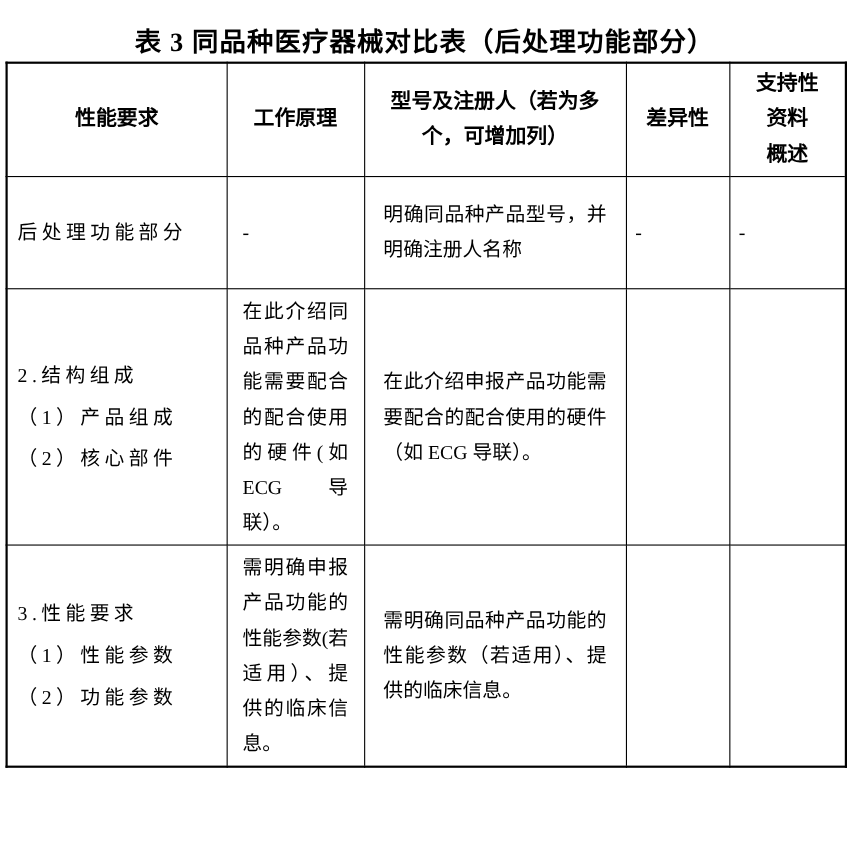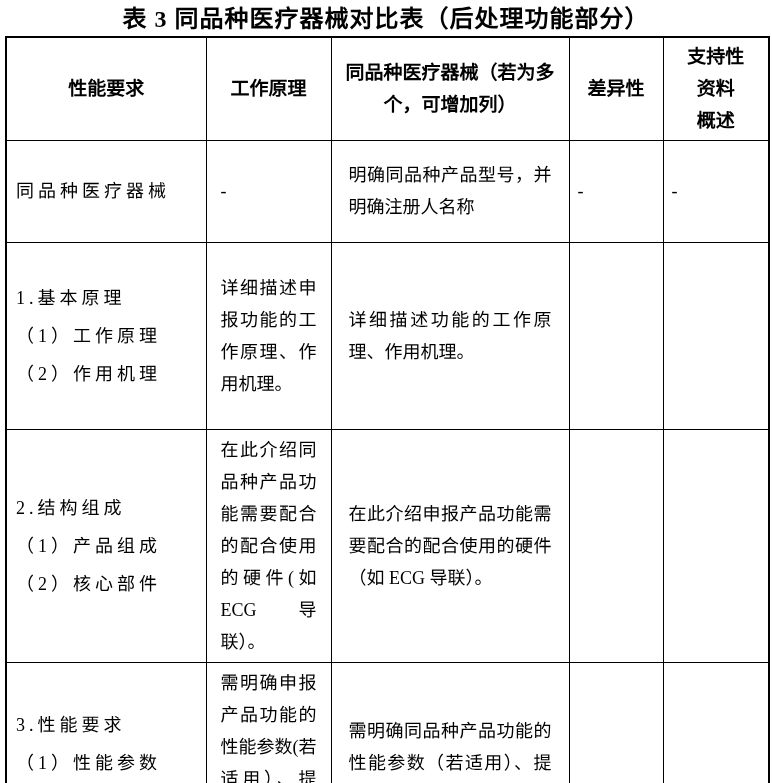--- a/index.html
+++ b/index.html
@@ -13,20 +13,21 @@
   .doc-title {
     width: 772px;
     height: 36px;
     padding-top: 5px;
     text-align: center;
     font-size: 24px;
     font-weight: bold;
     letter-spacing: 1px;
     line-height: 28px;
     white-space: nowrap;
+    margin-top: 20px;
   }
   table.comparison-table {
     table-layout: fixed;
     border-collapse: collapse;
     width: 763px;
     margin-left: 5px;
     border: 2px solid #000;
   }
   col.c1 { width: 200px; }
   col.c2 { width: 125px; }
@@ -87,44 +88,35 @@
     <col class="c1">
       <col class="c2">
       <col class="c3">
       <col class="c4">
       <col class="c5">
   </colgroup>
   <thead>
     <tr class="r-head">
       <th>性能要求</th>
       <th>工作原理</th>
-      <th>同品种医疗器械（若为多
+      <th>型号及注册人（若为多
 个，可增加列）</th>
       <th>差异性</th>
       <th>支持性
 资料
 概述</th>
     </tr>
   </thead>
   <tbody>
     <tr class="r1">
-      <td class="cell-item">同品种医疗器械</td>
+      <td class="cell-item">后处理功能部分</td>
       <td class="cell-declared">-</td>
       <td class="cell-similar">明确同品种产品型号，并明确注册人名称</td>
       <td class="cell-difference">-</td>
       <td class="cell-support">-</td>
-    </tr>
-    <tr class="r2">
-      <td class="cell-item">1.基本原理
-（1）工作原理
-（2）作用机理</td>
-      <td class="cell-declared">详细描述申报功能的工作原理、作用机理。</td>
-      <td class="cell-similar">详细描述功能的工作原理、作用机理。</td>
-      <td class="cell-difference"></td>
-      <td class="cell-support"></td>
     </tr>
     <tr class="r3">
       <td class="cell-item">2.结构组成
 （1）产品组成
 （2）核心部件</td>
       <td class="cell-declared">在此介绍同品种产品功能需要配合的配合使用的硬件(如 ECG 导联）。</td>
       <td class="cell-similar">在此介绍申报产品功能需要配合的配合使用的硬件（如 ECG 导联）。</td>
       <td class="cell-difference"></td>
       <td class="cell-support"></td>
     </tr>

